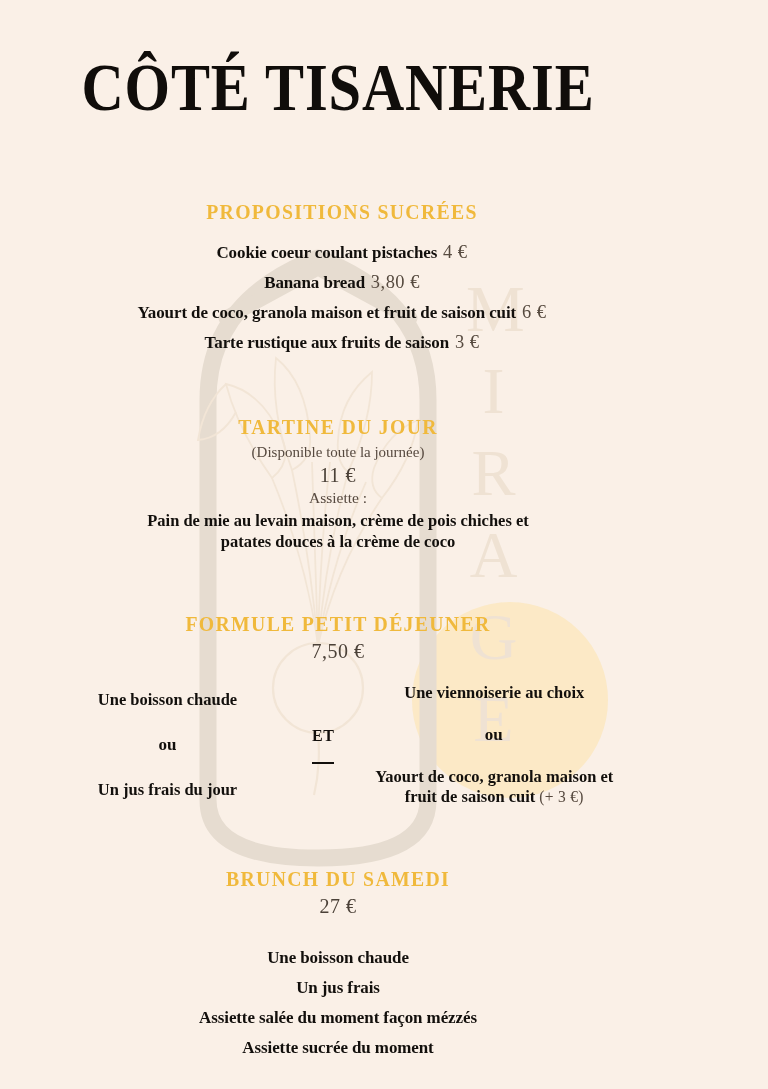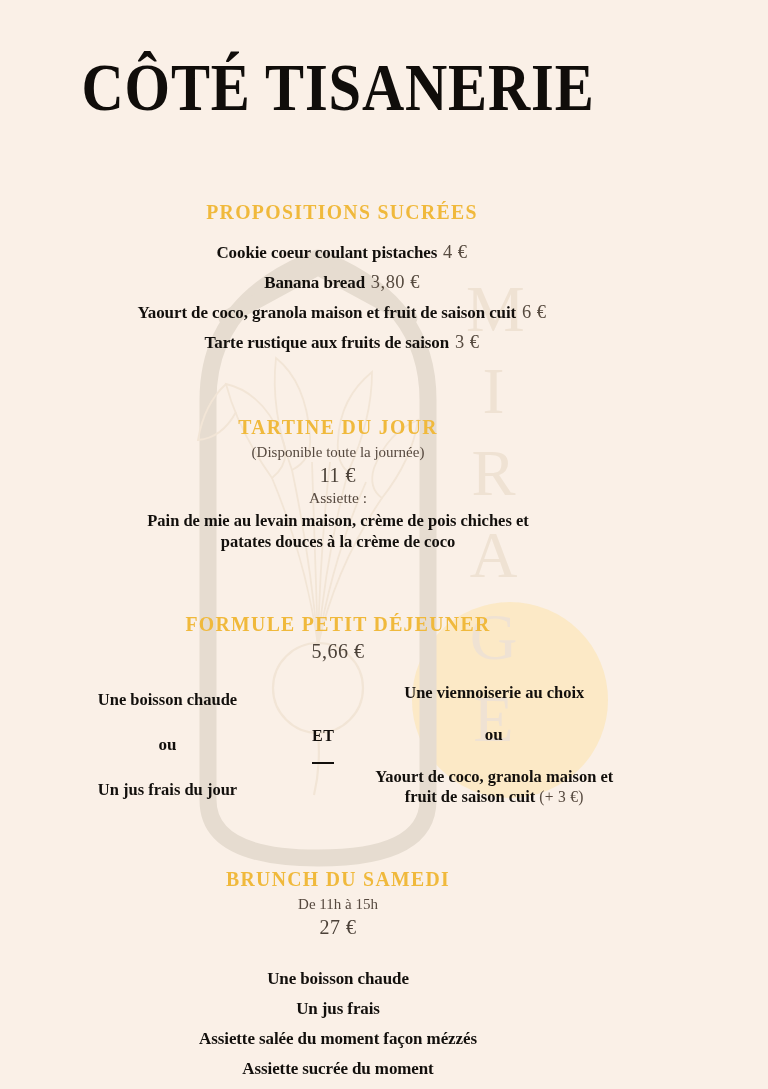--- a/index.html
+++ b/index.html
@@ -279,21 +279,21 @@
       <h2 class="section-head">TARTINE DU JOUR</h2>
       <p class="sub-note">(Disponible toute la journée)</p>
       <p class="big-price">11 €</p>
       <p class="example-label">Assiette :</p>
       <p class="desc-line">Pain de mie au levain maison, crème de pois chiches et</p>
       <p class="desc-line">patates douces à la crème de coco</p>
     </div>
 
     <div class="section" id="sec-formule">
       <h2 class="section-head">FORMULE PETIT DÉJEUNER</h2>
-      <p class="big-price">5,66 €</p>
+      <p class="big-price">7,50 €</p>
 
       <div class="formule-grid">
         <div class="formule-col col-left">
           <div class="opt">Une boisson chaude</div>
           <div class="opt-sep">ou</div>
           <div class="opt">Un jus frais du jour</div>
         </div>
 
         <div class="et-wrap">
           <span class="et">ET</span>
@@ -306,21 +306,20 @@
             <span>Yaourt de coco, granola maison et</span><br>
             <span>fruit de saison cuit</span>
             <span class="supp">(+ 3 €)</span>
           </div>
         </div>
       </div>
     </div>
 
     <div class="section" id="sec-brunch">
       <h2 class="section-head">BRUNCH DU SAMEDI</h2>
-      <p class="sub-note">De 11h à 15h</p>
       <p class="big-price">27 €</p>
       <div class="items">
         <p class="item-line">Une boisson chaude</p>
         <p class="item-line">Un jus frais</p>
         <p class="item-line">Assiette salée du moment façon mézzés</p>
         <p class="item-line">Assiette sucrée du moment</p>
       </div>
     </div>
 
   </div>

